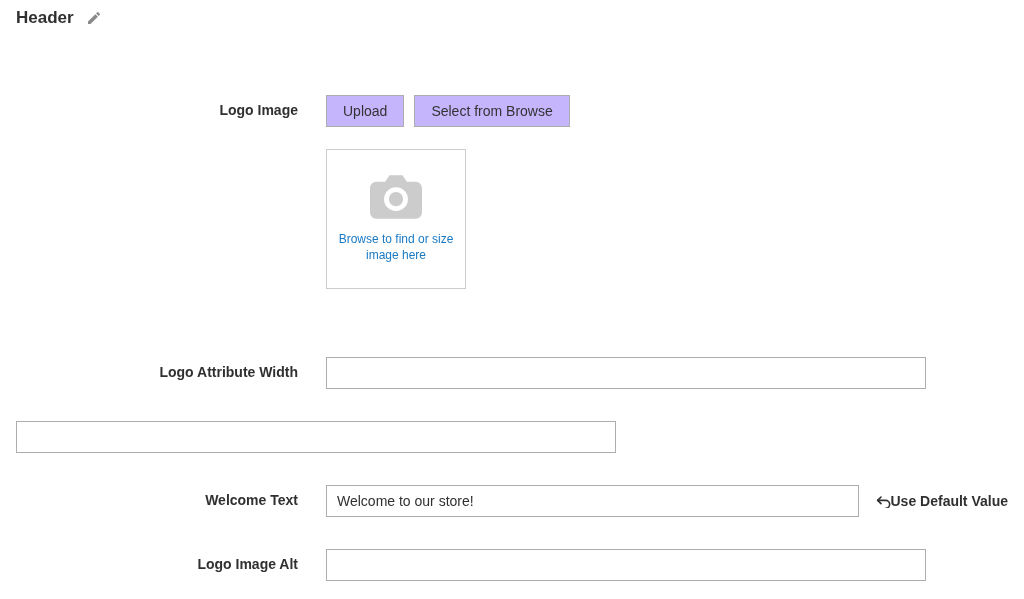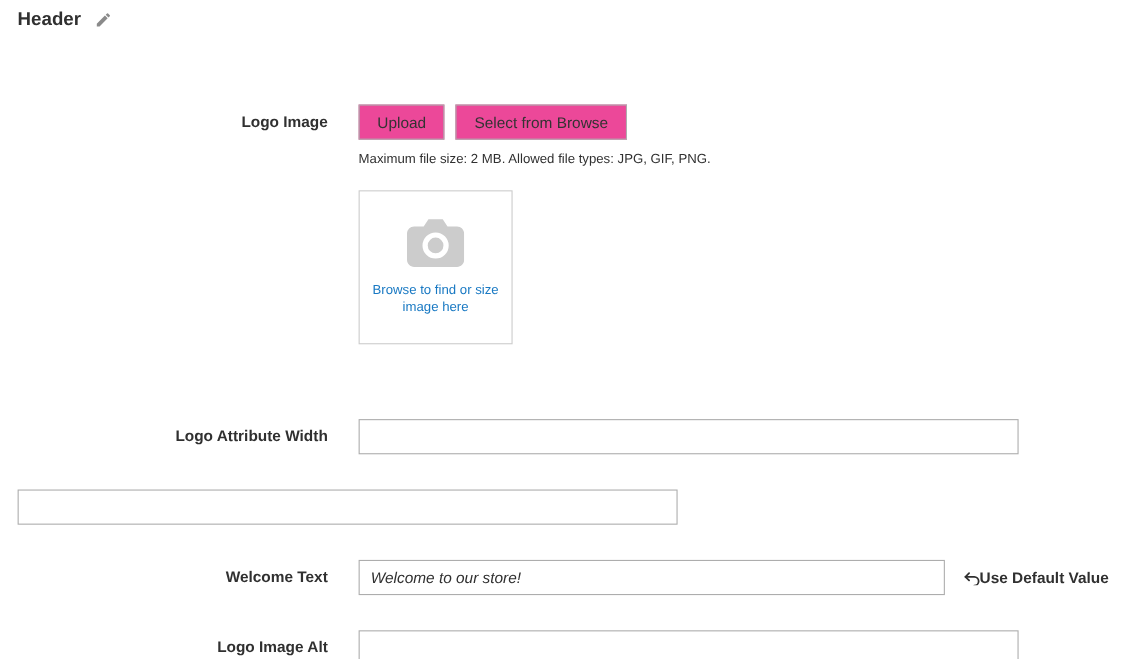--- a/index.html
+++ b/index.html
@@ -45,21 +45,21 @@
       display: flex;
       flex-direction: column;
       align-items: flex-start;
       max-width: 600px;
     }
     .btn-row {
       display: flex;
       gap: 10px;
     }
     .btn {
-      background: #ec4899;
+      background: #c4b5fd;
       border: 1px solid #adadad;
       color: #333;
       font-size: 14px;
       padding: 7px 16px;
       cursor: pointer;
       font-family: inherit;
     }
     .hint {
       font-size: 12px;
       color: #303030;
@@ -130,21 +130,20 @@
   </svg>
 </div>
 
 <div class="form-row">
   <div class="form-label">Logo Image</div>
   <div class="form-control-wrap">
     <div class="btn-row">
       <button class="btn">Upload</button>
       <button class="btn">Select from Browse</button>
     </div>
-    <div class="hint">Maximum file size: 2 MB. Allowed file types: JPG, GIF, PNG.</div>
     <div class="upload-zone">
       <svg class="camera-icon" viewBox="0 0 24 20" fill="currentColor">
         <path d="M9 0l-2 3H3C1.35 3 0 4.35 0 6v11c0 1.65 1.35 3 3 3h18c1.65 0 3-1.35 3-3V6c0-1.65-1.35-3-3-3h-4l-2-3H9zm3 5.5a5.5 5.5 0 1 1 0 11 5.5 5.5 0 0 1 0-11zm0 2.2a3.3 3.3 0 1 0 0 6.6 3.3 3.3 0 0 0 0-6.6z"></path>
       </svg>
       <div class="upload-text">Browse to find or size image here</div>
     </div>
   </div>
 </div>
 
 <div class="spacer-lg"></div>
@@ -158,21 +157,21 @@
 
 <div class="form-row">
   <div class="form-control-wrap">
     <input type="text" class="text-input" value="" style="">
   </div>
 </div>
 
 <div class="form-row">
   <div class="form-label">Welcome Text</div>
   <div class="row-flex" style="max-width:700px;">
-    <input type="text" class="text-input" style="max-width: 582px; font-style: italic;" value="Welcome to our store!">
+    <input type="text" class="text-input" style="max-width: 582px;" value="Welcome to our store!">
     <div class="use-default">
       <svg class="undo-icon" viewBox="0 0 24 20" fill="none" stroke="currentColor" stroke-width="2.4">
         <path d="M4 9h12a6 6 0 0 1 0 12" stroke-linecap="round"></path>
         <path d="M9 4l-5 5 5 5" stroke-linecap="round" stroke-linejoin="round"></path>
       </svg>
       <span>Use Default Value</span>
     </div>
   </div>
 </div>
 

